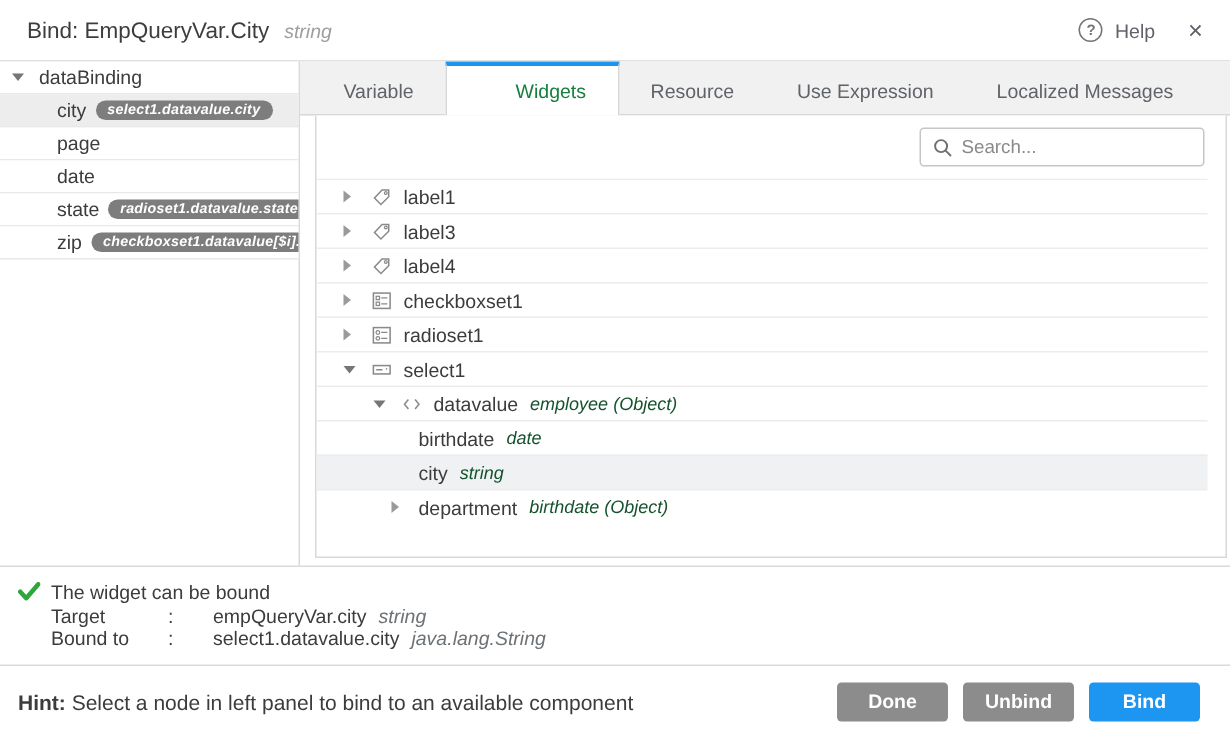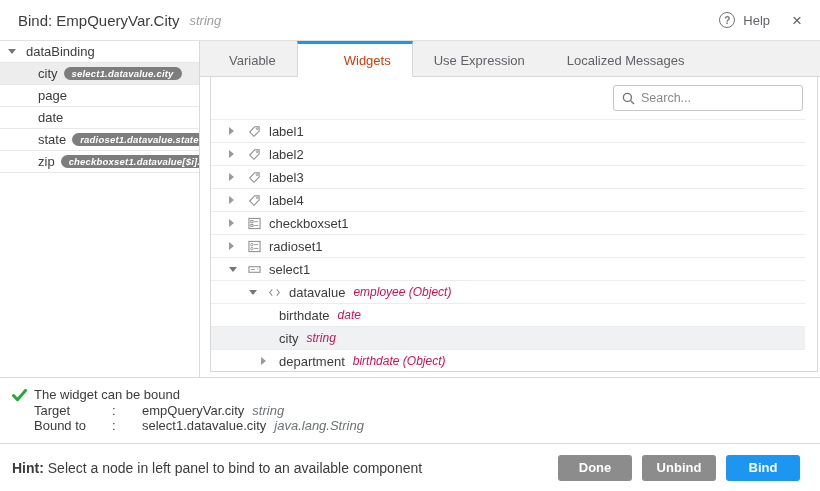--- a/index.html
+++ b/index.html
@@ -29,39 +29,39 @@
   
   .caret { display:inline-block; width:0; height:0; flex:0 0 auto; }
   .caret.down { border-left:4px solid transparent; border-right:4px solid transparent; border-top:5px solid #767676; }
   .caret.right { border-top:4px solid transparent; border-bottom:4px solid transparent; border-left:5px solid #9a9a9a; }
   .caret-box { width:12px; margin-right:6px; display:flex; align-items:center; flex:0 0 auto; }
 
   
   .rpanel { flex:1 1 auto; display:flex; flex-direction:column; min-width:0; }
   .tabbar { height:36px; flex:0 0 36px; background:#f1f1f1; border-bottom:1px solid #d8d8d8; display:flex; align-items:stretch; padding-left:8px; }
   .tab { padding:0 21px; display:flex; align-items:center; font-size:13px; color:#5f6368; border-top:3px solid transparent; cursor:default; }
-  .tab.active { background:#fff; color:#c2410c; border-top:3px solid #1a96f0; border-left:1px solid #d8d8d8; border-right:1px solid #d8d8d8; margin-bottom:-1px;padding-left:46px; }
+  .tab.active { background:#fff; color:#15803d; border-top:3px solid #1a96f0; border-left:1px solid #d8d8d8; border-right:1px solid #d8d8d8; margin-bottom:-1px;padding-left:46px; }
 
   .rcontent { flex:1 1 auto; padding:0 2px 5px 10px; min-height:0; }
   .treebox { height:100%; border:1px solid #d8d8d8; border-top:none; background:#fff; overflow:hidden; display:flex; flex-direction:column; }
   .searchrow { height:42px; flex:0 0 42px; display:flex; justify-content:flex-end; align-items:center; padding-right:14px; }
   .searchbox { width:190px; height:26px; border:1px solid #c6c6c6; border-radius:3px; display:flex; align-items:center; padding:0 8px; background:#fff; }
   .searchbox svg { flex:0 0 auto; margin-right:6px; }
   .searchbox input { border:none; outline:none; width:100%; font-size:12.5px; font-family:"Liberation Sans",sans-serif; color:#3c3c3c; background:transparent; }
   .searchbox input::placeholder { color:#8a8a8a; }
 
   .wrows { flex:1 1 auto; padding-right:12px; overflow:hidden; }
   .wrow { height:23px; display:flex; align-items:center; border-top:1px solid #ececec; font-size:13px; color:#3c3c3c; white-space:nowrap; }
   .wrow.lvl1 { padding-left:18px; }
   .wrow.lvl2 { padding-left:38px; }
   .wrow.lvl3 { padding-left:68px; }
   .wrow.lvl3c { padding-left:50px; }
   .wrow.selected { background:#eff1f2; }
   .wicon { width:14px; height:14px; margin-right:8px; display:flex; align-items:center; justify-content:center; flex:0 0 auto; }
-  .wtype { font-size:12px; font-style:italic; color:#be185d; margin-left:8px; }
+  .wtype { font-size:12px; font-style:italic; color:#14532d; margin-left:8px; }
 
   
   .status { flex:0 0 66px; border-top:1px solid #dadada; display:flex; padding:9px 12px 0 12px; background:#fff; }
   .check-col { width:22px; flex:0 0 22px; padding-top:1px; }
   .status-lines { font-size:13px; color:#3c3c3c; }
   .status-line { display:flex; line-height:15.5px; }
   .status-label { width:78px; flex:0 0 78px; }
   .status-colon { width:30px; flex:0 0 30px; }
   .status-type { font-style:italic; color:#6d7276; margin-left:8px; }
 
@@ -115,20 +115,21 @@
         <span>zip</span>
         <span class="badge">checkboxset1.datavalue[$i].zip</span>
       </div>
     </div>
 
     <div class="rpanel">
 
       <div class="tabbar">
         <div class="tab">Variable</div>
         <div class="tab active">Widgets</div>
+        <div class="tab">Resource</div>
         <div class="tab">Use Expression</div>
         <div class="tab">Localized Messages</div>
       </div>
 
       <div class="rcontent">
         <div class="treebox">
 
           <div class="searchrow">
             <div class="searchbox">
               <svg width="13" height="13" viewBox="0 0 13 13">
@@ -147,32 +148,20 @@
                 </span>
               <span class="wicon">
                 <svg width="13" height="13" viewBox="0 0 14 14">
                     <path d="M7.2 1.8 h4.8 v4.8 L6.4 12.2 1.8 7.6 Z" fill="none" stroke="#8a8a8a" stroke-width="1.1"></path>
                     <circle cx="9.9" cy="4" r="1" fill="none" stroke="#8a8a8a" stroke-width="0.9"></circle>
                   </svg>
               </span>
               <span>label1</span>
             </div>
 
-            <div class="wrow lvl1">
-              <span class="caret-box">
-                  <span class="caret right"></span>
-                </span>
-              <span class="wicon">
-                <svg width="13" height="13" viewBox="0 0 14 14">
-                    <path d="M7.2 1.8 h4.8 v4.8 L6.4 12.2 1.8 7.6 Z" fill="none" stroke="#8a8a8a" stroke-width="1.1"></path>
-                    <circle cx="9.9" cy="4" r="1" fill="none" stroke="#8a8a8a" stroke-width="0.9"></circle>
-                  </svg>
-              </span>
-              <span>label2</span>
-            </div>
 
             <div class="wrow lvl1">
               <span class="caret-box">
                   <span class="caret right"></span>
                 </span>
               <span class="wicon">
                 <svg width="13" height="13" viewBox="0 0 14 14">
                     <path d="M7.2 1.8 h4.8 v4.8 L6.4 12.2 1.8 7.6 Z" fill="none" stroke="#8a8a8a" stroke-width="1.1"></path>
                     <circle cx="9.9" cy="4" r="1" fill="none" stroke="#8a8a8a" stroke-width="0.9"></circle>
                   </svg>

